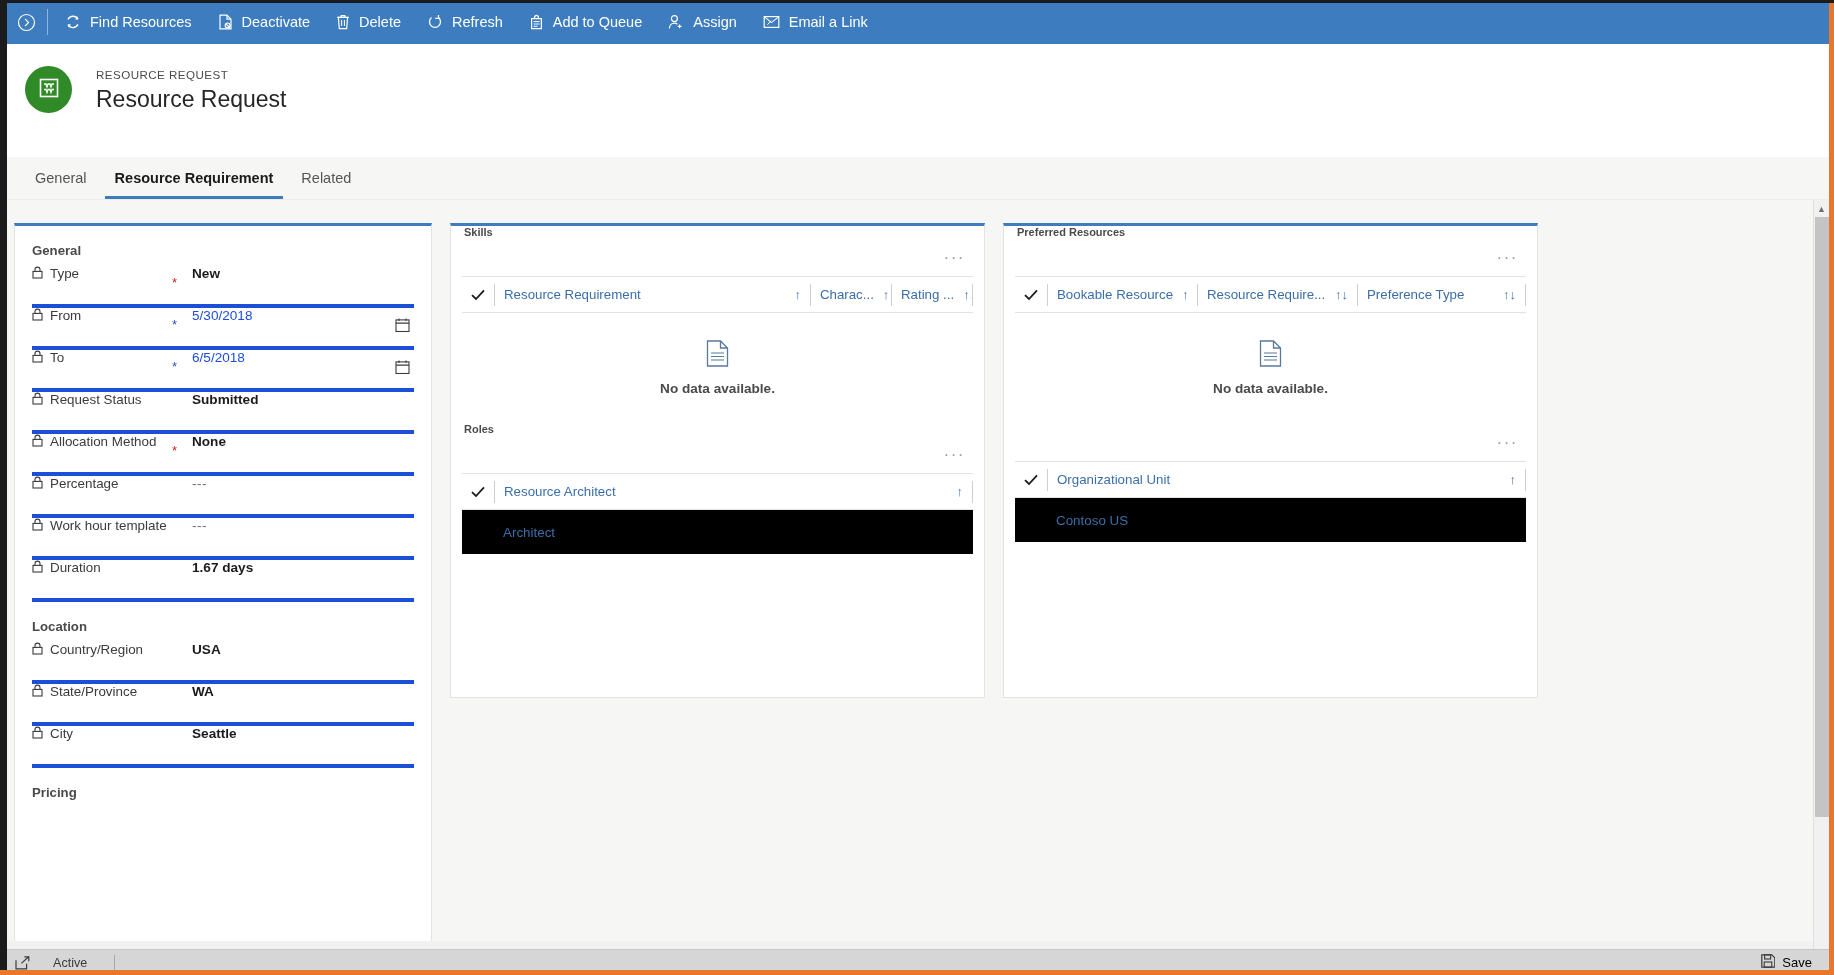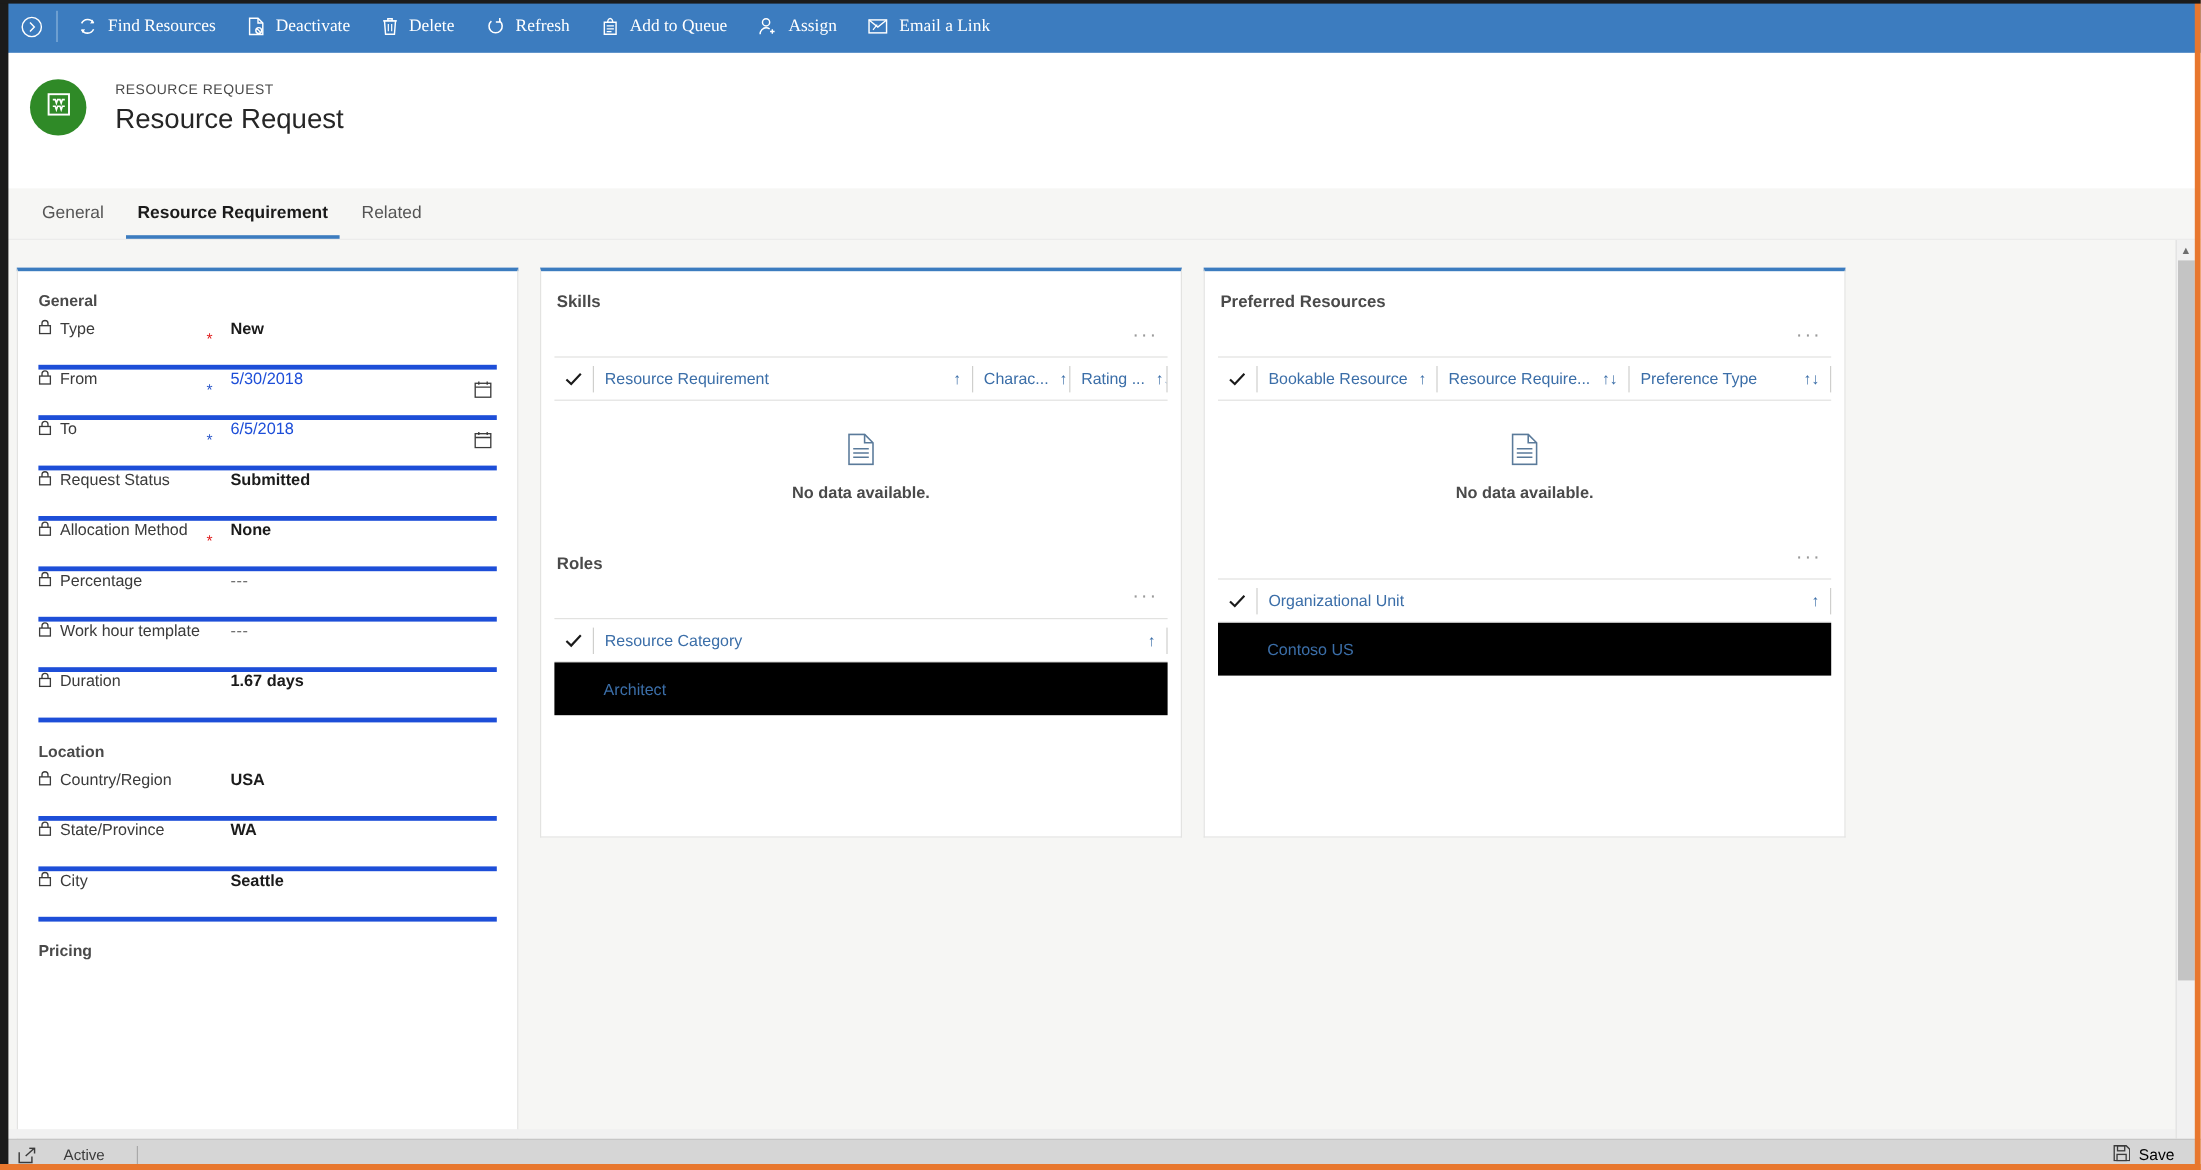--- a/index.html
+++ b/index.html
@@ -50,21 +50,20 @@
   }
   .cmd-div {
     width: 1px; height: 26px; background: #8fb6dc; flex: 0 0 1px;
     margin: 0 4px 0 2px;
   }
   .cmd-item {
     display: flex; align-items: center; gap: 9px;
     height: 44px; padding: 0 13px;
     font-size: 14.5px; color: #ffffff; white-space: nowrap;
     cursor: default;
-    font-family: Liberation Serif, serif;
   }
   .cmd-item svg { display: block; }
 
   
   .recheader {
     flex: 0 0 113px; height: 113px;
     background: #ffffff;
     display: flex; align-items: flex-start;
     padding: 22px 0 0 22px;
     border-bottom: 1px solid #ffffff;
@@ -151,22 +150,22 @@
   .f-val.plain { font-weight: 400; color: #1d4ed8; }
   .f-val.dim { color: #6d6d6d; font-weight: 400; letter-spacing: .5px; }
   .f-cal {
     position: absolute; right: 4px; top: 50%; transform: translateY(-50%);
     color: #3b3b3b;
   }
 
   
   .subgrid { padding: 0 11px; }
   .sg-title {
-    font-size: 14px; color: #4a4a4a; font-weight: 700;
-    padding: 17px 0 0 2px;
+    font-size: 11px; color: #4a4a4a; font-weight: 700;
+    padding: 0 0 0 2px;
   }
   .sg-toolrow {
     height: 38px; display: flex; align-items: center; justify-content: flex-end;
     padding-right: 4px;
   }
   .sg-ellipsis {
     font-size: 17px; color: #9a9a9a; letter-spacing: 1.5px;
     line-height: 1; cursor: default; padding: 2px 4px;
   }
   .sg-headrow {
@@ -562,21 +561,21 @@
           <div class="sg-toolrow">
             <div class="sg-ellipsis">···</div>
           </div>
           <div class="sg-headrow">
             <div class="sg-check">
               <svg width="14" height="12" viewBox="0 0 14 12" fill="none">
                 <path d="M1 6.2 L5 10 L13 1.4" stroke="#1b1b1b" stroke-width="1.8" fill="none"></path>
               </svg>
             </div>
             <div class="sg-col" style="width:478px">
-              <span>Resource Category</span>
+              <span>Resource Architect</span>
               <span class="sorticon">↑</span>
             </div>
             <div class="sg-col-end"></div>
           </div>
           <div class="sg-row">
             <div class="sg-check"></div>
             <div class="sg-cell">Architect</div>
           </div>
         </div>
       </div>

